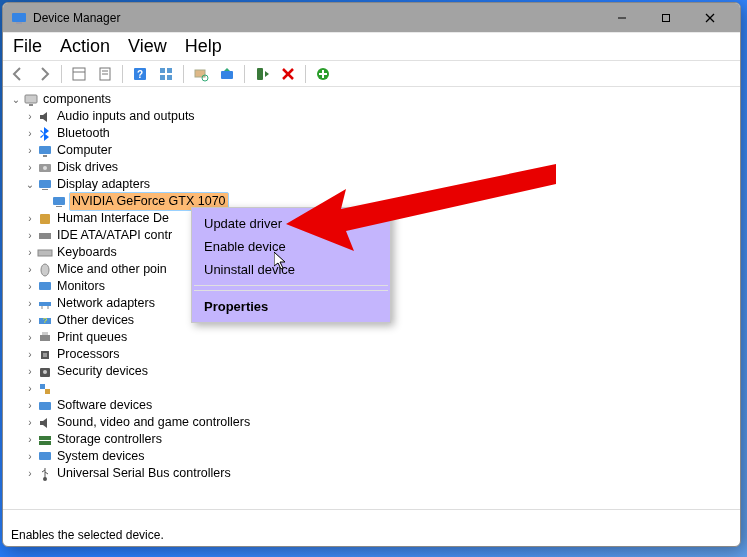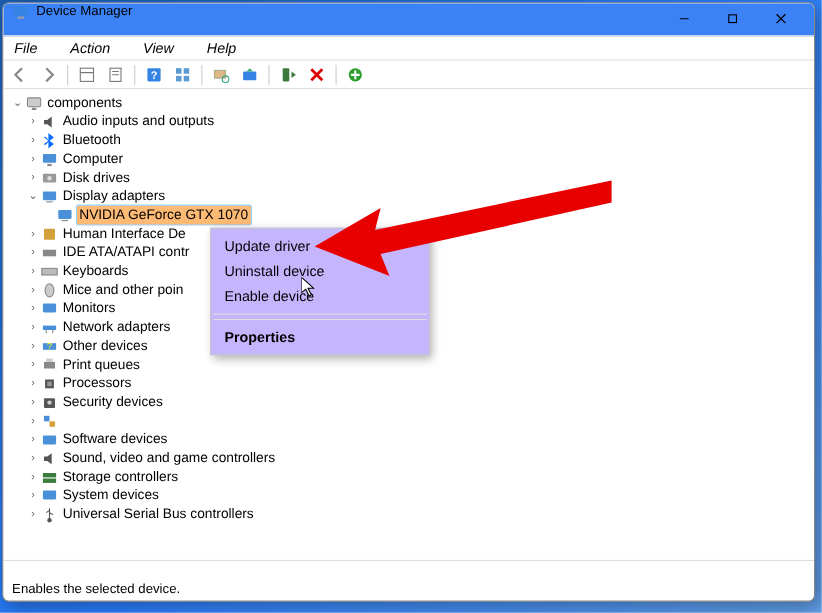--- a/index.html
+++ b/index.html
@@ -6,28 +6,28 @@
   body {
     background: linear-gradient(135deg, #1a5fb4 0%, #2a7fff 50%, #62a0ea 100%);
     width: 747px; height: 557px; overflow: hidden; position: relative;
   }
   .window {
     background: #fff; border: 1px solid #888; box-shadow: 4px 4px 18px rgba(0,0,0,.35);
     position: absolute; top: 2px; left: 2px; right: 6px; bottom: 10px;
     display: flex; flex-direction: column; border-radius: 6px; overflow: hidden;
   }
   .titlebar {
-    height: 30px; display: flex; align-items: flex-start; padding: 0 8px;
-    background: #3b82f6; border-bottom: 1px solid #e9e9e9;
+    height: 30px; display: flex; align-items: center; padding: 0 8px;
+    background: #a3a3a3; border-bottom: 1px solid #e9e9e9;
   }
   .titlebar .app-icon { width: 16px; height: 16px; margin-right: 6px; }
   .titlebar .title { font-size: 12px; flex: 1; }
   .win-btns { display: flex; }
   .win-btn { width: 44px; height: 28px; display: flex; align-items:center; justify-content:center; font-size: 12px; }
-  .menubar { display:flex; gap: 30px; padding: 3px 10px; font-size:13px; border-bottom:1px solid #e0e0e0;font-style:italic; }
+  .menubar { display:flex; gap: 18px; padding: 3px 10px; font-size:18px; border-bottom:1px solid #e0e0e0; }
   .menubar span { cursor:default; }
   .toolbar { display:flex; align-items:center; gap:4px; padding:2px 4px; border-bottom:1px solid #e0e0e0; height:26px; }
   .tb-btn { width:22px; height:22px; display:flex; align-items:center; justify-content:center; border-radius:2px; }
   .tb-btn svg, .tb-btn span { width:16px; height:16px; font-size:14px; }
   .tb-sep { width:1px; height:18px; background:#ccc; margin:0 2px; }
   .tree-wrap { flex:1; overflow:auto; padding:4px 2px; font-size:12.5px; }
   .tree ul { list-style:none; }
   .tree li { white-space:nowrap; }
   .row { display:flex; align-items:center; height:17px; line-height:17px; }
   .indent { display:inline-block; }
@@ -460,22 +460,22 @@
       </ul>
     </div>
   </div>
 
   <div class="statusbar">
     <span>Enables the selected device.</span>
   </div>
 
   <div class="ctx">
     <div class="ctx-item">Update driver</div>
+    <div class="ctx-item">Enable device</div>
     <div class="ctx-item">Uninstall device</div>
-    <div class="ctx-item">Enable device</div>
     <div class="ctx-sep"></div>
     <div class="ctx-sep"></div>
     <div class="ctx-item ctx-bold">Properties</div>
   </div>
 
   <svg class="arrow" width="280" height="100">
     <polygon points="0,65 60,30 55,50 270,5 270,25 60,72 68,92" fill="#e80000"></polygon>
   </svg>
 
   <svg class="cursor" width="16" height="20">

